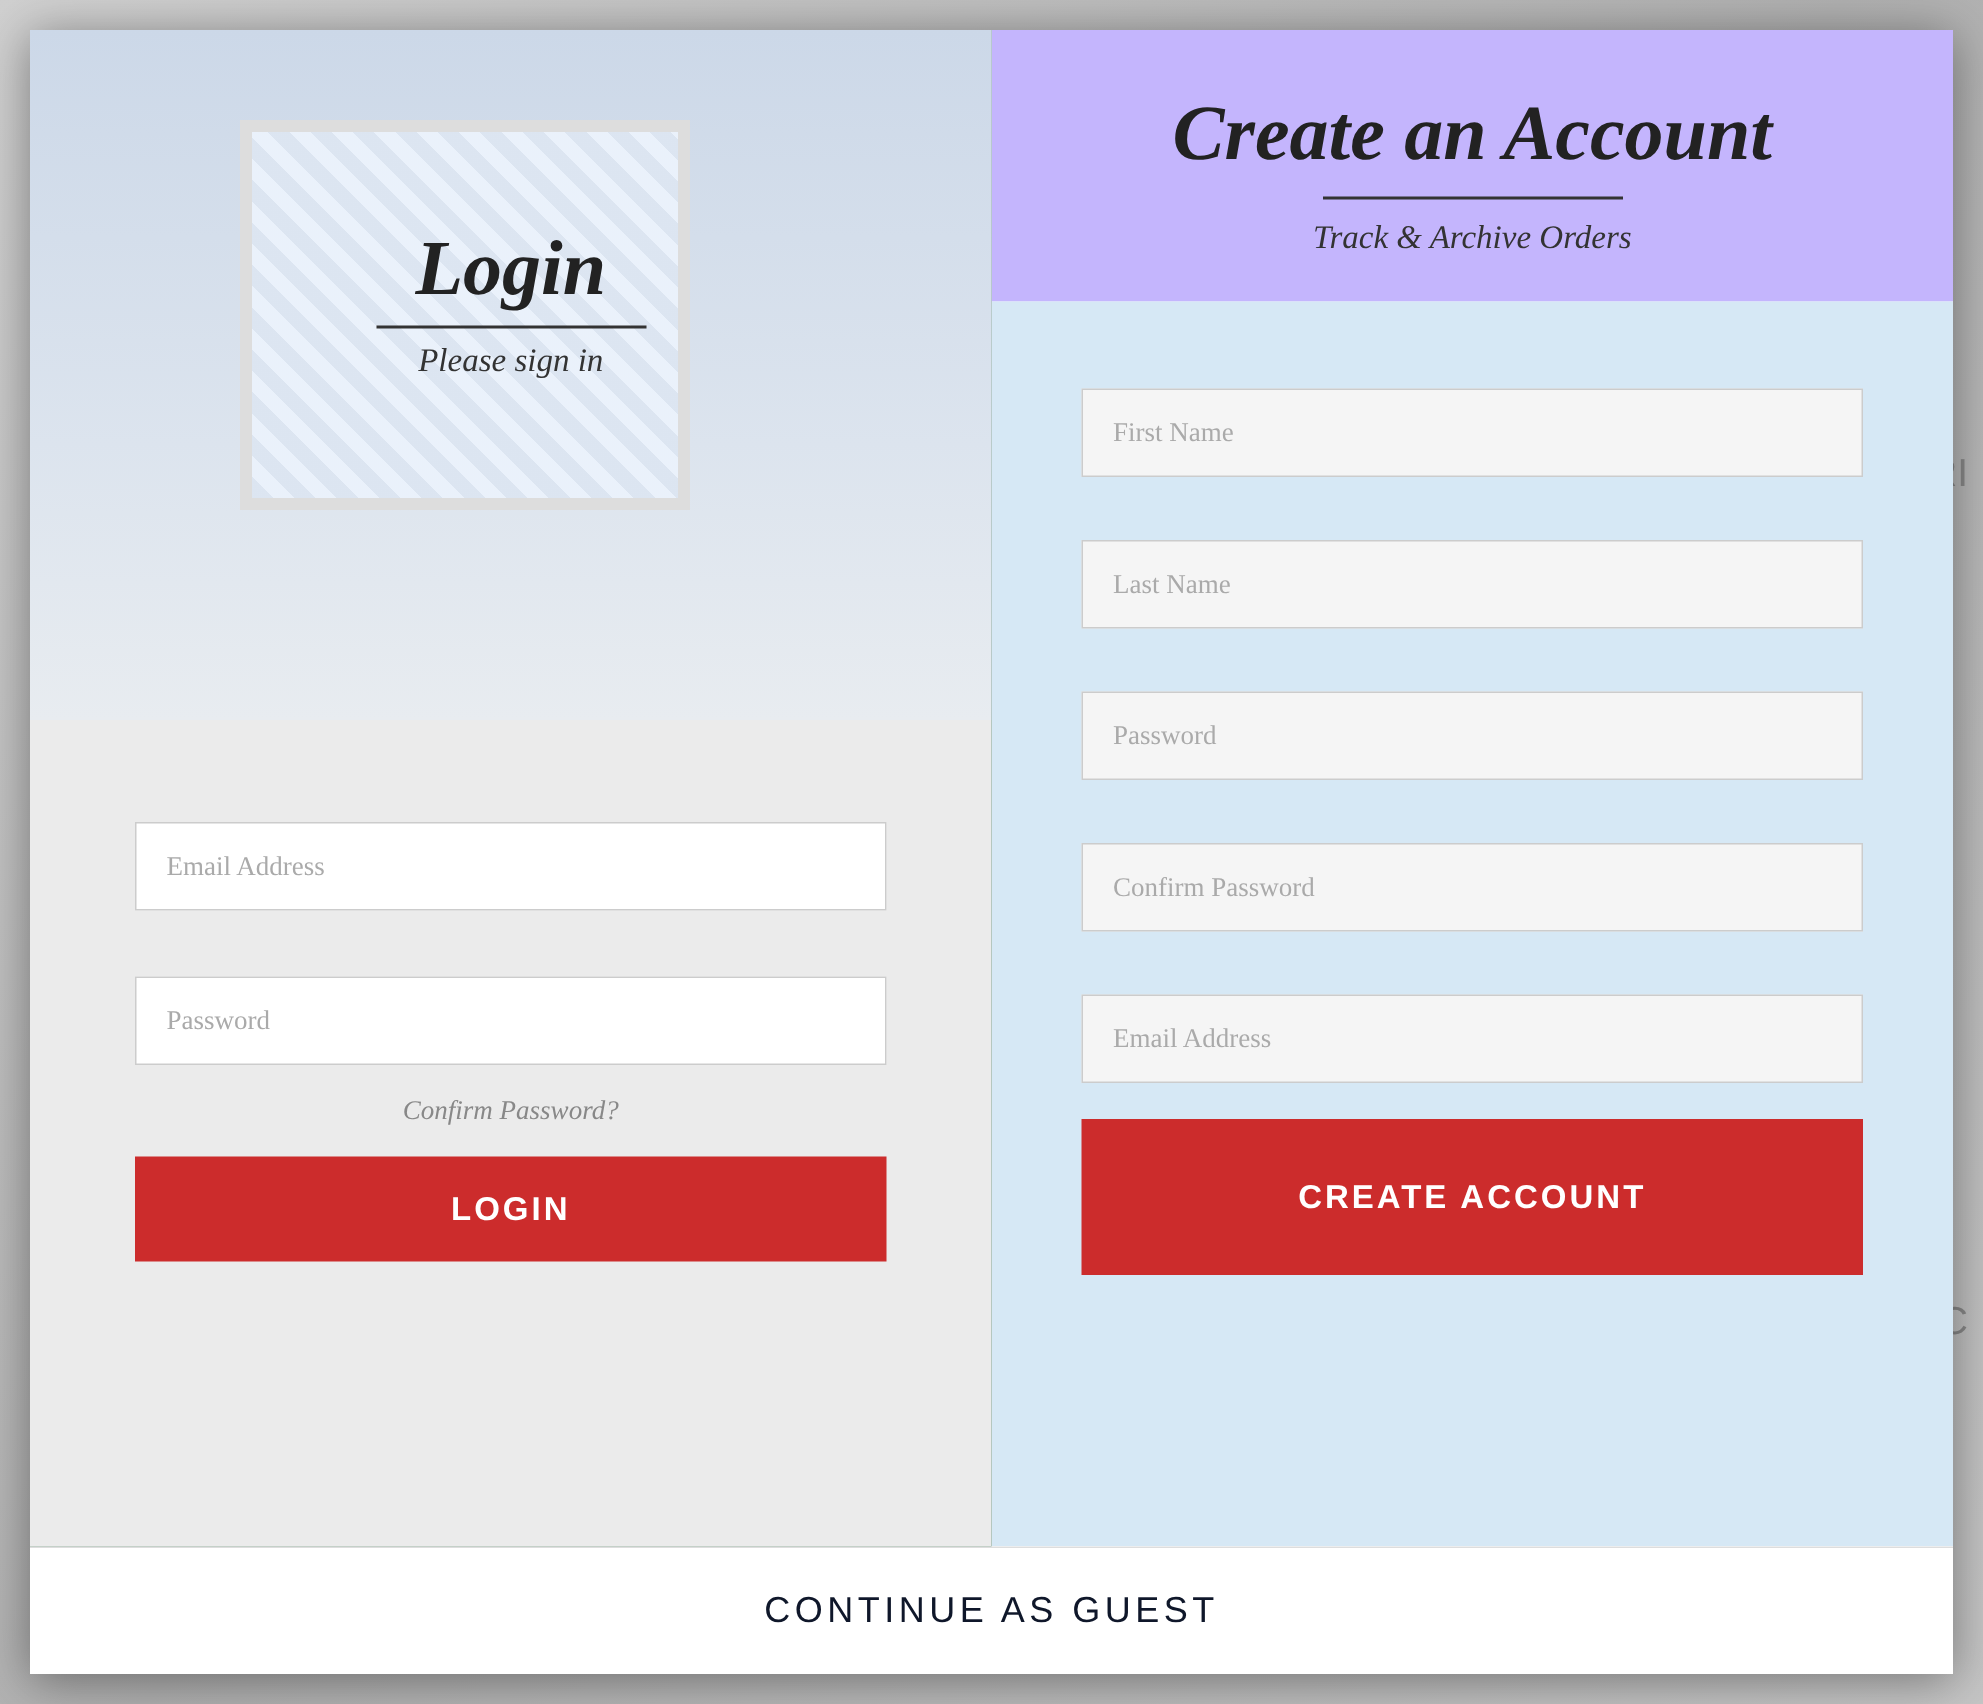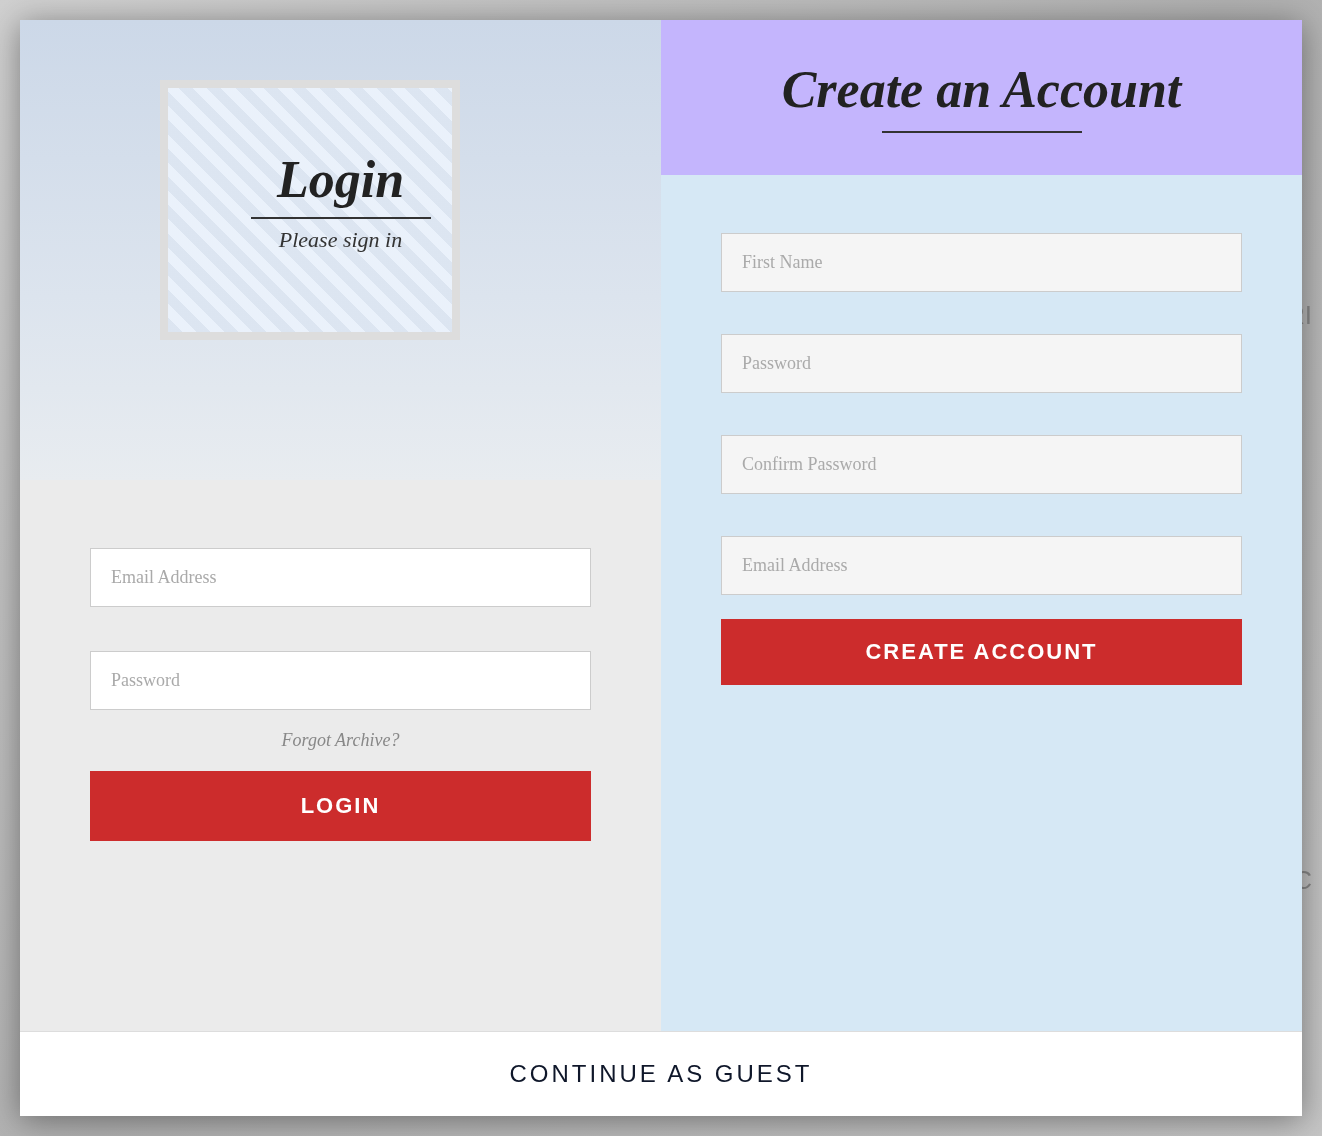--- a/index.html
+++ b/index.html
@@ -230,21 +230,21 @@
       gap: 14px;
     }
 
     .create-form-area .form-input {
       background: #f5f5f5;
       border: 1.5px solid #ccc;
     }
 
     .btn-create {
       width: 100%;
-      padding: 20px;
+      padding: 39px;
       background: #cc2c2c;
       color: white;
       font-size: 22px;
       font-weight: bold;
       letter-spacing: 2px;
       border: none;
       cursor: pointer;
       font-family: Arial, sans-serif;
       margin-top: 10px;
     }
@@ -332,34 +332,36 @@
         <div class="login-title-overlay">
           <h1>Login</h1>
           <div class="divider-line"></div>
           <p>Please sign in</p>
         </div>
       </div>
 
       <div class="login-form-area">
         <input class="form-input" type="email" placeholder="Email Address" style="">
         <input class="form-input" type="password" placeholder="Password" style="">
-        <div class="forgot-password">Forgot Archive?</div>
+        <div class="forgot-password">Confirm Password?</div>
         <button class="btn-login">LOGIN</button>
       </div>
     </div>
 
     <div class="create-panel">
 
       <div class="create-header">
         <h1>Create an Account</h1>
         <div class="divider-line"></div>
+        <p>Track &amp; Archive Orders</p>
       </div>
 
       <div class="create-form-area">
         <input class="form-input" type="text" placeholder="First Name" style="">
+        <input class="form-input" type="text" placeholder="Last Name" style="">
         <input class="form-input" type="password" placeholder="Password" style="">
         <input class="form-input" type="password" placeholder="Confirm Password" style="">
         <input class="form-input" type="email" placeholder="Email Address" style="">
         <button class="btn-create">CREATE ACCOUNT</button>
       </div>
     </div>
 
   </div>
 
   <div class="modal-footer">

